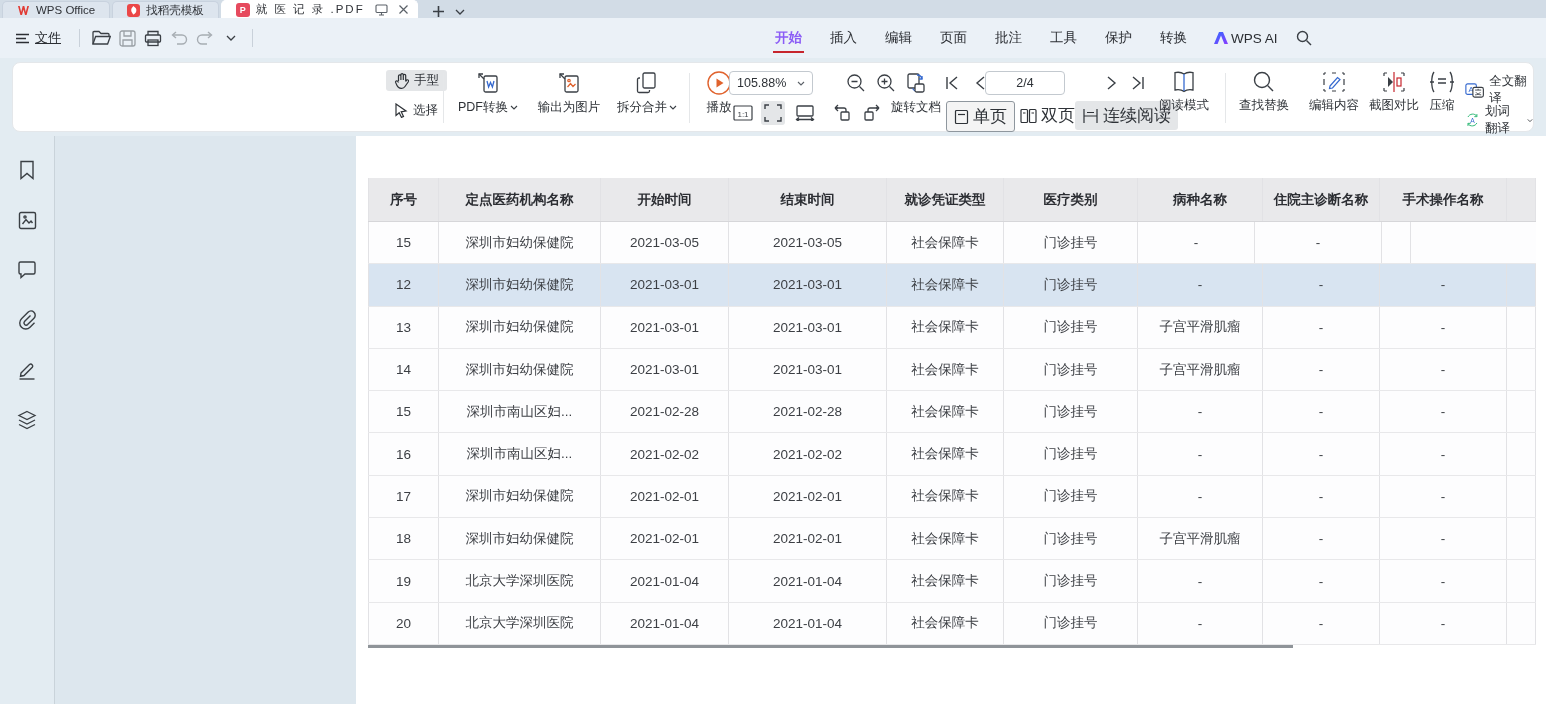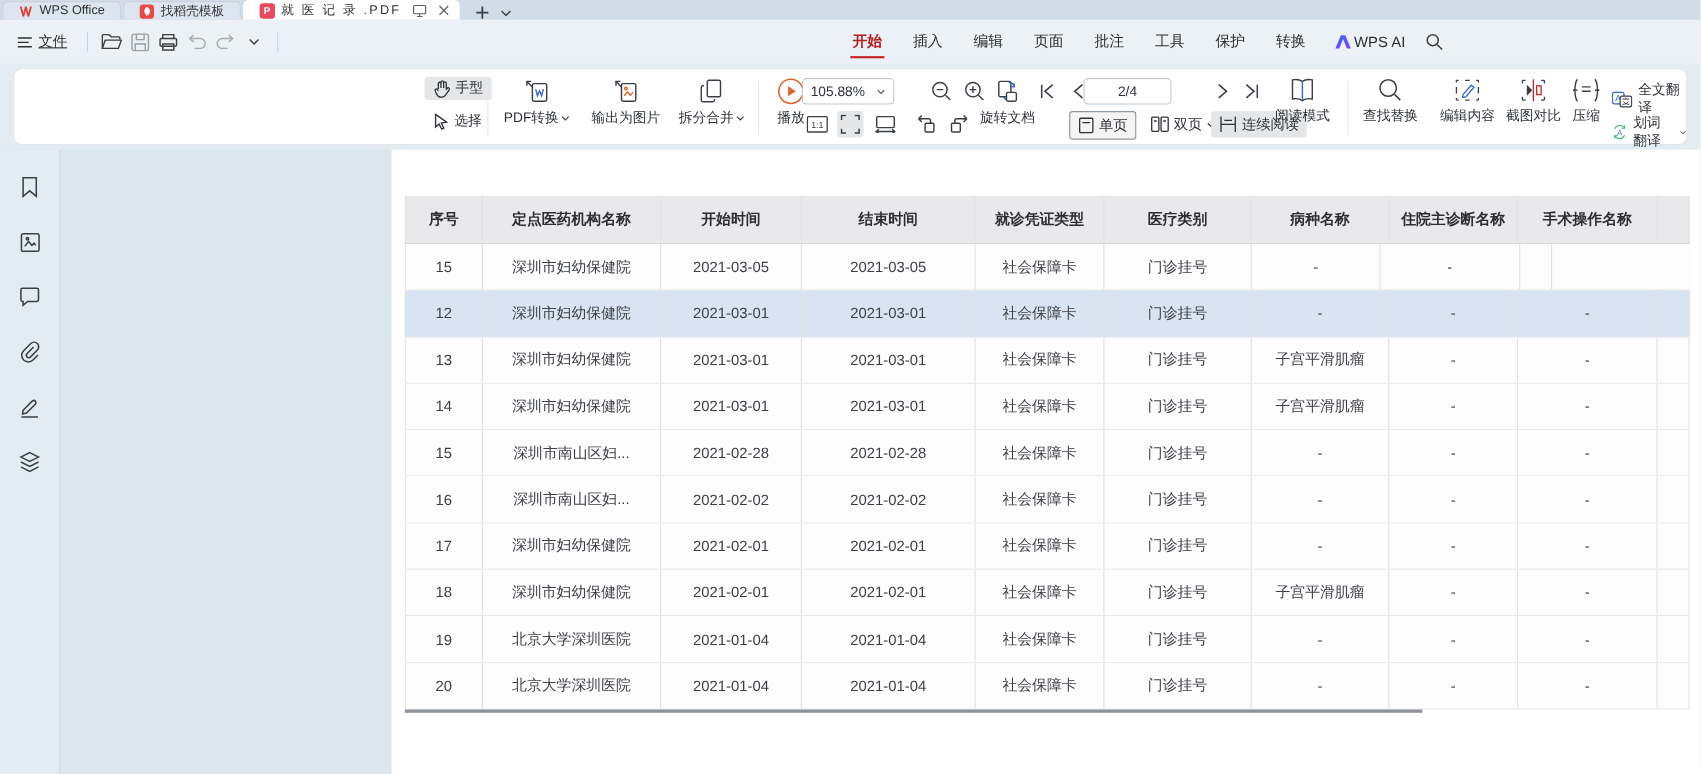--- a/index.html
+++ b/index.html
@@ -26,38 +26,38 @@
 
   
   .menubar { position:absolute; left:0; top:18px; width:100%; height:40px;
     background:#ebf1f7; display:flex; align-items:center; }
   .file-btn { display:flex; align-items:center; gap:6px; font-size:13px; color:#2b2e33;
     padding:0 10px 0 16px;text-decoration:underline; }
   .qa-sep { width:1px; height:18px; background:#c9d1da; margin:0 8px; }
   .qa-ico { width:26px; height:26px; display:flex; align-items:center; justify-content:center; }
   .menus { display:flex; align-items:center; gap:0; margin-left:500px; }
   .menu-item { font-size:13.5px; color:#2b2e33; padding:8px 14px; position:relative; }
-  .menu-item.active { color:#b91c1c; font-weight:bold; }
+  .menu-item.active { color:#8b5cf6; font-weight:bold; }
   .menu-item.active::after { content:""; position:absolute; left:12px; right:12px; bottom:2px;
     height:2px; background:#c7252d; }
   .wpsai { display:flex; align-items:center; gap:2px; font-size:13.5px; color:#2b2e33;
     padding:8px 12px; }
   .menubar-search { margin-left:6px; }
 
   
   .toolbar-strip { position:absolute; left:0; top:58px; width:100%; height:78px; background:#e3ecf2; }
   .toolbar-card { position:absolute; left:12px; top:4px; width:1522px; height:70px;
     background:#ffffff; border:1px solid #e4e7ea; border-radius:8px; }
   .tc { position:absolute; } 
   .tsep { position:absolute; top:10px; width:1px; height:50px; background:#e5e7e9; }
   .tool-col { display:flex; flex-direction:column; align-items:center; gap:3px;
     font-size:12.5px; color:#2e3237; }
   .tool-col .lbl { display:flex; align-items:center; gap:2px; white-space:nowrap; }
-  .mode-btn { display:flex; align-items:center; gap:4px; font-size:13px; color:#2e3237;
-    padding:3px 7px; border-radius:3px; white-space:nowrap;margin-left:26px; }
+  .mode-btn { display:flex; align-items:center; gap:4px; font-size:17px; color:#2e3237;
+    padding:3px 7px; border-radius:3px; white-space:nowrap; }
   .mode-btn.outlined { border:1px solid #8f979e; background:#f4f4f4; }
   .mode-btn.filled { background:#e4e6e8; }
   .hand-btn { display:flex; align-items:center; gap:5px; font-size:12.5px; color:#2e3237;
     padding:2px 8px; border-radius:3px; background:#e4e6e8; }
   .select-btn { display:flex; align-items:center; gap:5px; font-size:12.5px; color:#2e3237;
     padding:2px 8px; }
   .zoom-box { width:84px; height:24px; border:1px solid #c3c9cf; border-radius:4px;
     display:flex; align-items:center; justify-content:space-between; padding:0 7px;
     font-size:12.5px; color:#2e3237; background:#fff; }
   .sq-ico { width:24px; height:24px; display:flex; align-items:center; justify-content:center;

